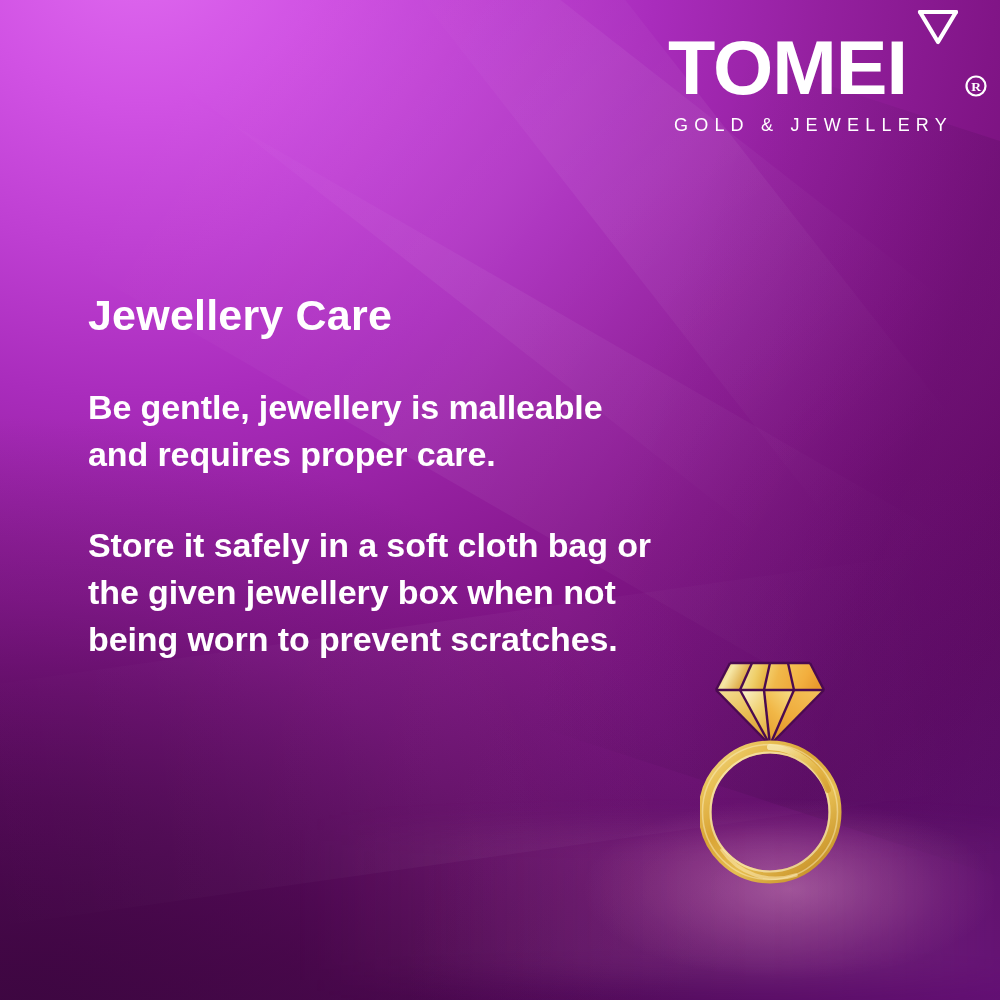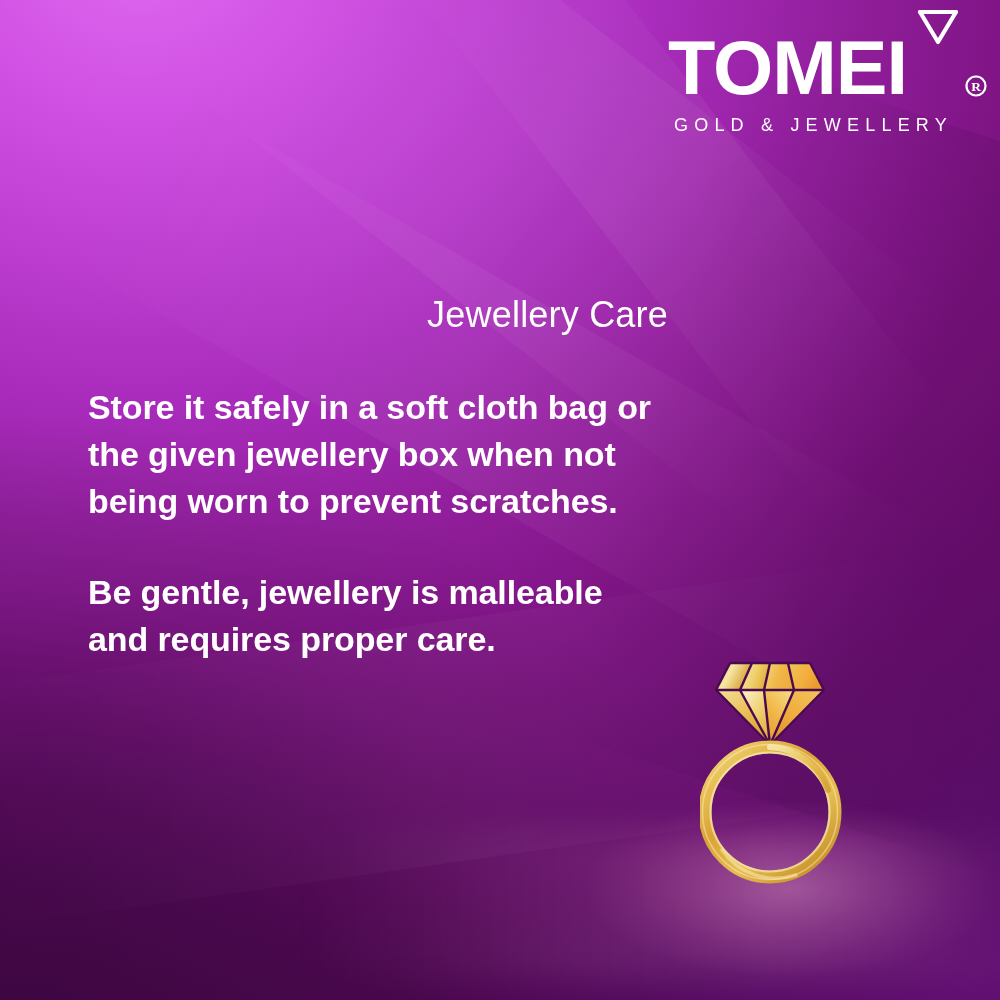--- a/index.html
+++ b/index.html
@@ -162,28 +162,27 @@
   }
 
   
   .copy {
     position: absolute;
     left: 88px;
     top: 290px;
     width: 580px;
   }
   .care-heading {
-    font-size: 36px;
+    font-size: 43px;
     line-height: 50px;
-    font-weight: 400;
+    font-weight: 700;
     color: #ffffff;
     letter-spacing: 0.2px;
     margin: 0 0 44px 0;
     white-space: nowrap;
-    text-align: right;
   }
   .care-para {
     font-size: 34px;
     line-height: 47px;
     font-weight: 700;
     color: #ffffff;
     letter-spacing: -0.1px;
     margin: 0;
   }
   .care-para + .care-para {
@@ -233,22 +232,22 @@
         <circle cx="12" cy="12" r="9.5" fill="none" stroke="#ffffff" stroke-width="2.2"></circle>
         <text x="12" y="17.2" text-anchor="middle" font-family="Liberation Serif, serif" font-size="13.5" font-weight="700" fill="#ffffff">R</text>
       </svg>
     </div>
 
     <div class="logo-tagline">GOLD &amp; JEWELLERY</div>
   </div>
 
   <div class="copy">
     <h1 class="care-heading">Jewellery Care</h1>
+    <p class="care-para">Be gentle, jewellery is malleable and requires proper care.</p>
     <p class="care-para">Store it safely in a soft cloth bag or the given jewellery box when not being worn to prevent scratches.</p>
-    <p class="care-para">Be gentle, jewellery is malleable and requires proper care.</p>
   </div>
 
   <div class="ring-art">
     <svg viewBox="0 0 170 250" width="170" height="250" aria-hidden="true">
       <defs>
         <linearGradient id="gemL" x1="0" y1="0" x2="1" y2="0.4">
           <stop offset="0%" stop-color="#E8B23A"></stop>
           <stop offset="45%" stop-color="#F6E7A6"></stop>
           <stop offset="100%" stop-color="#D79A2A"></stop>
         </linearGradient>

